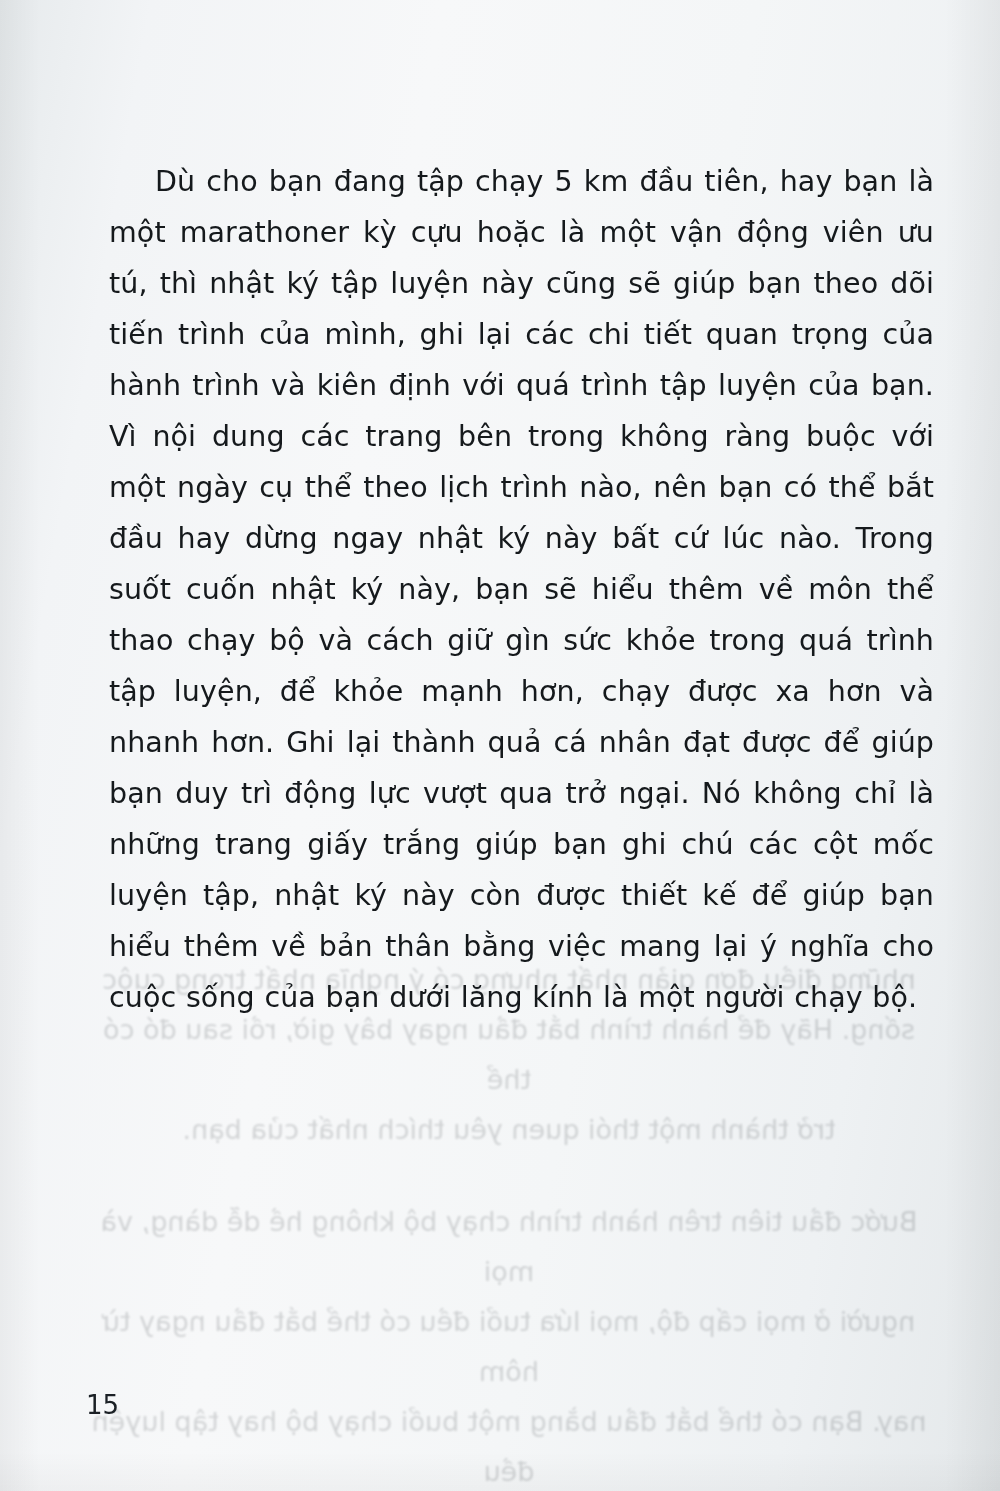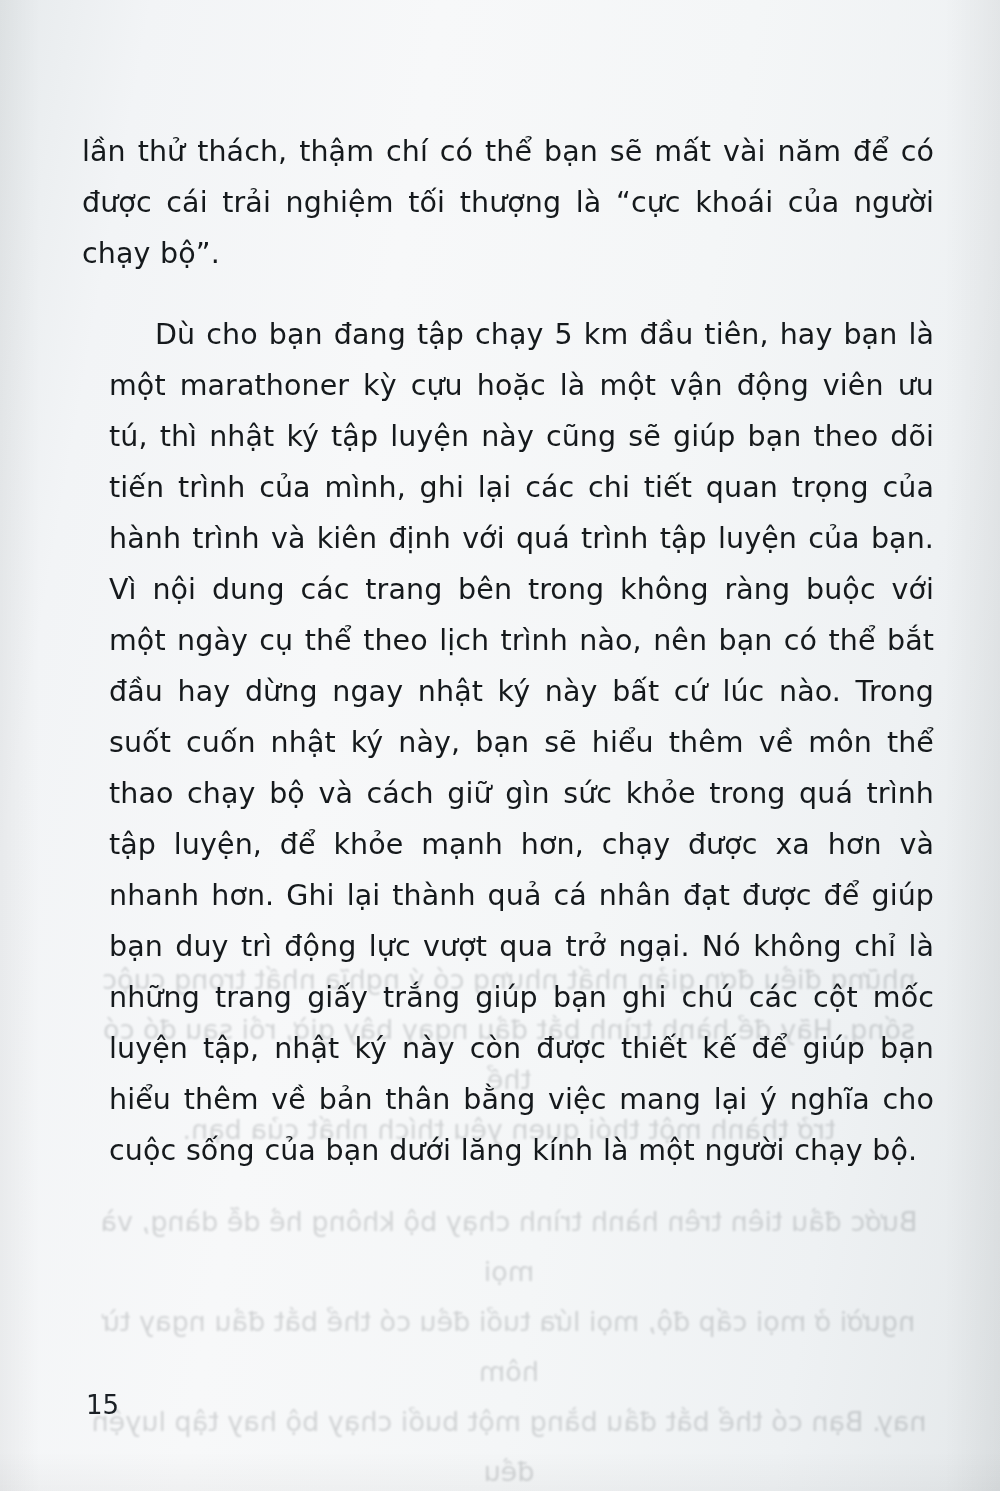--- a/index.html
+++ b/index.html
@@ -81,21 +81,20 @@
     font-size: 26px;
     color: #1b2025;
   }
 </style>
 </head>
 <body>
 
 <div class="page">
 
   <div class="text-column">
-    <p class="first">lần thử thách,  thậm chí có thể bạn sẽ mất vài năm để có được cái trải nghiệm tối thượng là “cực khoái của người chạy bộ”.</p>
     <p class="indent">Dù cho bạn đang tập chạy 5 km đầu tiên, hay bạn là một marathoner kỳ cựu hoặc là một vận động viên ưu tú, thì nhật ký tập luyện này cũng sẽ giúp bạn theo dõi tiến trình của mình, ghi lại các chi tiết quan trọng của hành trình và kiên định với quá trình tập luyện của bạn. Vì nội dung các trang bên trong không ràng buộc với một ngày cụ thể theo lịch trình nào, nên bạn có thể bắt đầu hay dừng ngay nhật ký này bất cứ lúc nào. Trong suốt cuốn nhật ký này, bạn sẽ hiểu thêm về môn thể thao chạy bộ và cách giữ gìn sức khỏe trong quá trình tập luyện, để khỏe mạnh hơn, chạy được xa hơn và nhanh hơn. Ghi lại thành quả cá nhân đạt được để giúp bạn duy trì động lực vượt qua trở ngại. Nó không chỉ là những trang giấy trắng giúp bạn ghi chú các cột mốc luyện tập, nhật ký này còn được thiết kế để giúp bạn hiểu thêm về bản thân bằng việc mang lại ý nghĩa cho cuộc sống của bạn dưới lăng kính là một người chạy bộ.</p>
   </div>
 
   <div class="bleed">
     <div class="blk">
       <div>những điều đơn giản nhất nhưng có ý nghĩa nhất trong cuộc</div>
       <div>sống. Hãy để hành trình bắt đầu ngay bây giờ, rồi sau đó có thể</div>
       <div>trở thành một thói quen yêu thích nhất của bạn.</div>
     </div>
     <div class="blk">

